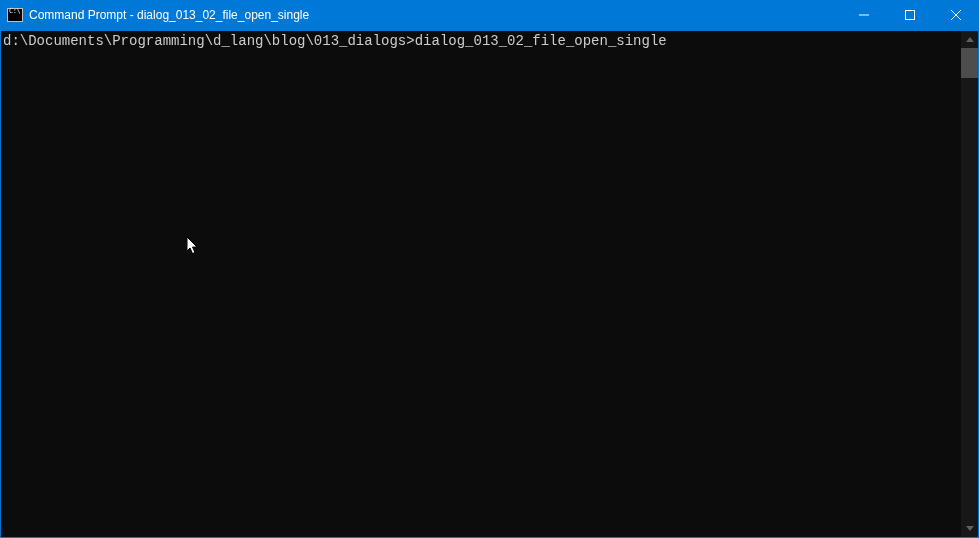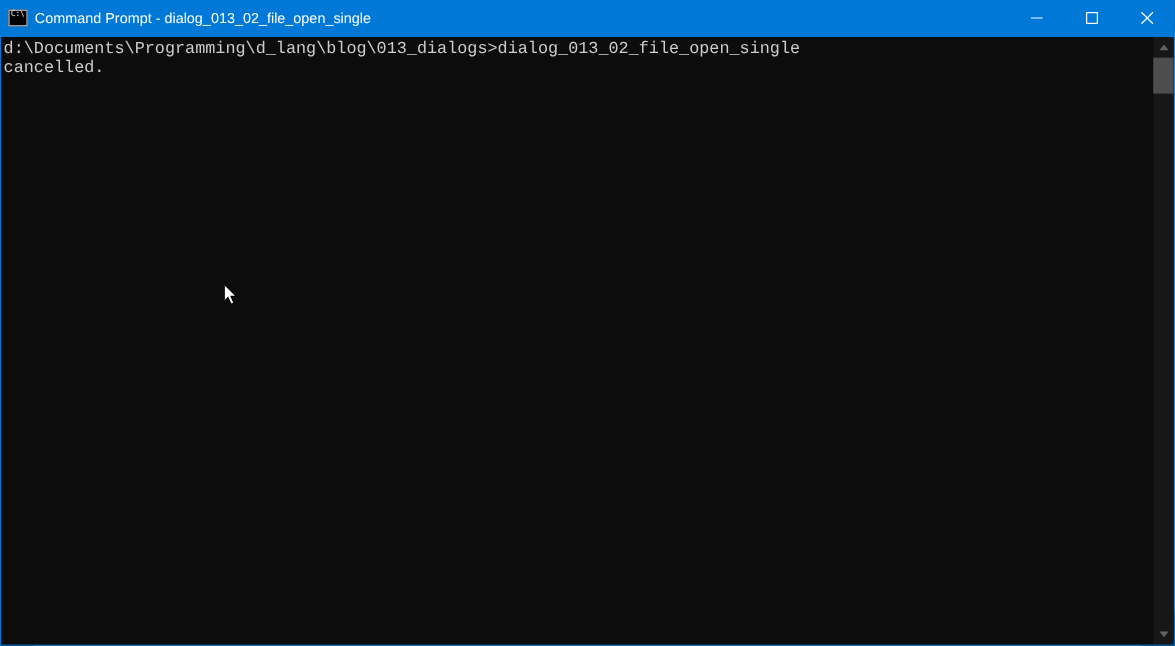--- a/index.html
+++ b/index.html
@@ -16,24 +16,23 @@
       overflow: hidden;
       position: relative;
     }
 
     .window {
       position: absolute;
       top: 0;
       left: 0;
       width: 979px;
       height: 538px;
-      background: #7dd3fc;
+      background: #8b5cf6;
       display: flex;
       flex-direction: column;
-      border-radius: 31px;
     }
 
     .titlebar {
       height: 30px;
       background: #0078d7;
       display: flex;
       align-items: center;
       color: #ffffff;
       font-size: 12px;
       user-select: none;
@@ -188,21 +187,21 @@
         <svg width="10" height="10" viewBox="0 0 10 10">
             <line x1="0" y1="0" x2="10" y2="10" stroke="#ffffff" stroke-width="1"></line>
             <line x1="10" y1="0" x2="0" y2="10" stroke="#ffffff" stroke-width="1"></line>
           </svg>
       </div>
     </div>
   </div>
 
   <div class="client-area">
     <div class="console-region">
-      <div class="console"><span class="prompt-line"><span>d:\Documents\Programming\d_lang\blog\013_dialogs&gt;</span><span>dialog_013_02_file_open_single</span></span><span class="prompt-line">cancelled.</span></div>
+      <div class="console"><span class="prompt-line"><span>d:\Documents\Programming\d_lang\blog\013_dialogs&gt;</span><span>dialog_013_02_file_open_single</span></span></div>
 
       <div class="scrollbar">
         <div class="scroll-arrow">
           <svg width="8" height="5" viewBox="0 0 8 5">
               <polygon points="4,0 8,5 0,5" fill="#606060"></polygon>
             </svg>
         </div>
         <div class="scroll-track">
           <div class="scroll-thumb"></div>
         </div>

